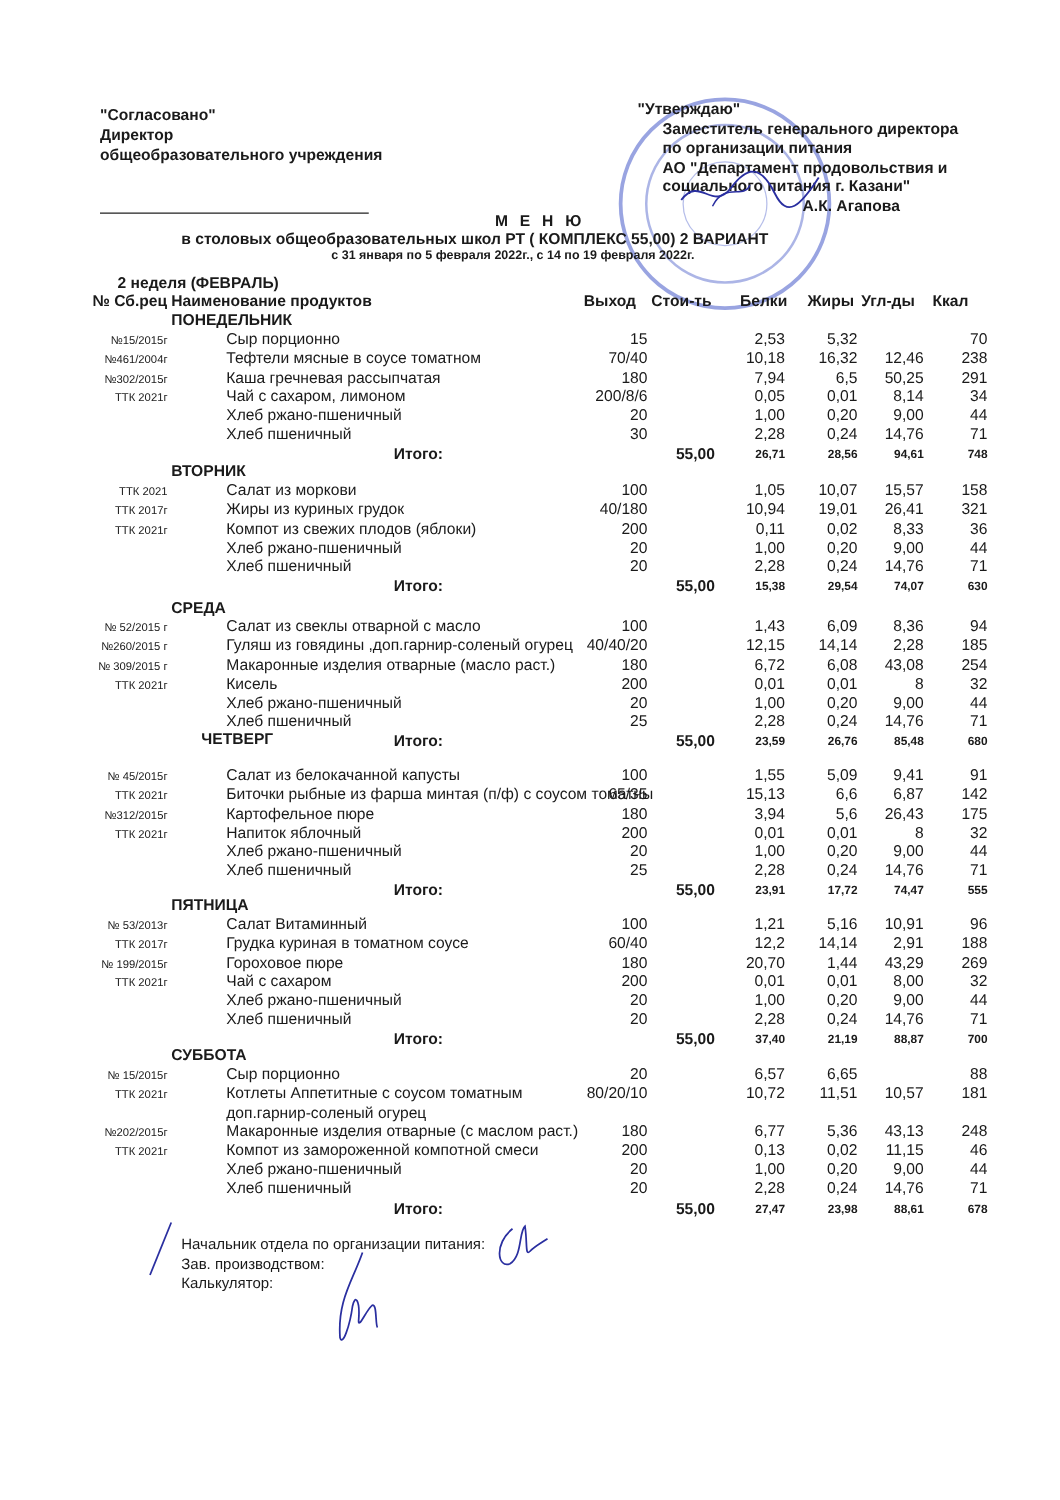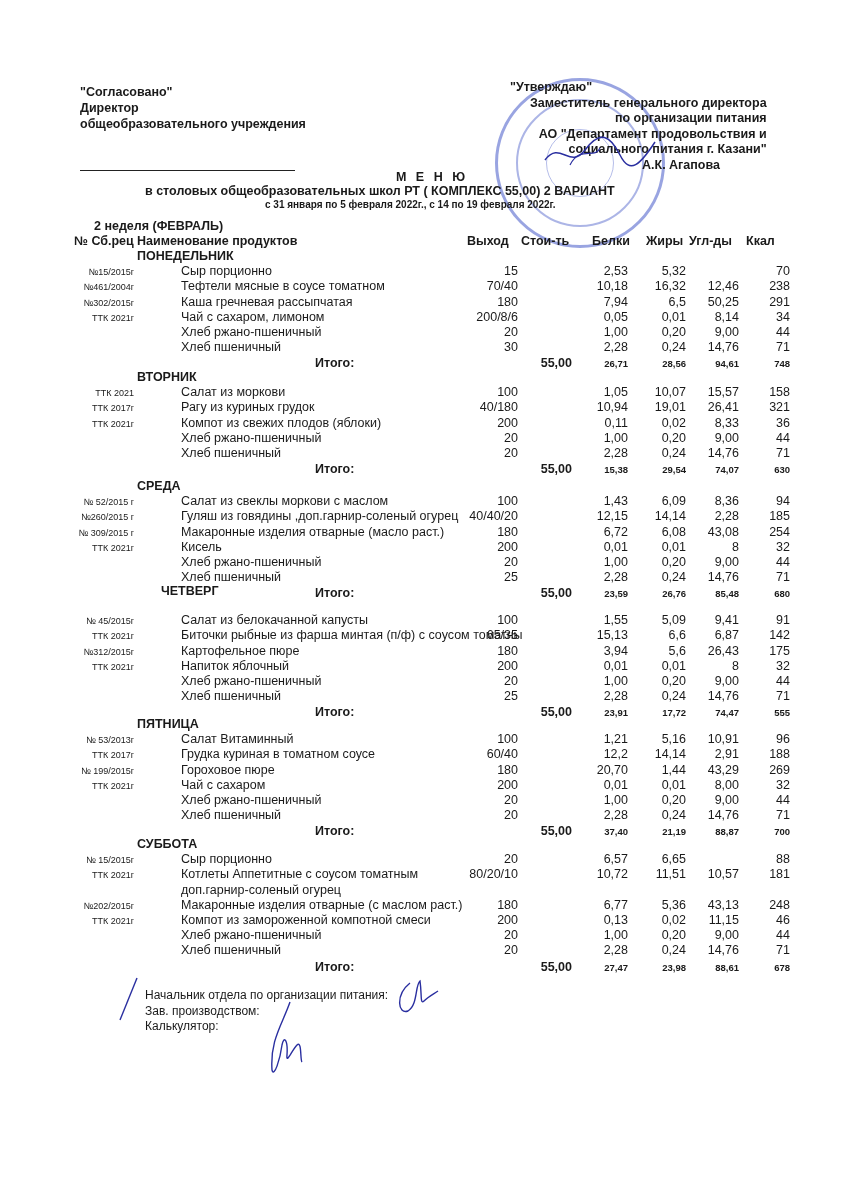--- a/index.html
+++ b/index.html
@@ -3,21 +3,21 @@
 <meta charset="utf-8">
 <style>
   html, body { margin: 0; padding: 0; background: #ffffff; }
   body { width: 848px; height: 1200px; position: relative; overflow: hidden;
          font-family: "Liberation Sans", sans-serif; color: #1a1a1a; }
   .abs { position: absolute; }
   .hdr-left { left: 80px; top: 84px; font-size: 12.5px; font-weight: bold; line-height: 16px; }
   .hdr-left div { white-space: nowrap; }
   .sign-line { left: 80px; top: 170px; width: 215px; border-top: 1px solid #222; }
   .hdr-right { left: 510px; top: 80px; font-size: 12.5px; font-weight: bold; line-height: 15.5px; }
-  .hdr-right .indent { padding-left: 20px; white-space: nowrap; text-align: right; }
+  .hdr-right .indent { padding-left: 20px; white-space: nowrap; }
   .stamp { left: 495px; top: 78px; width: 170px; height: 170px; border-radius: 50%;
            border: 3px solid rgba(70,90,200,0.55); box-sizing: border-box; pointer-events: none; }
   .stamp .ring2 { position: absolute; left: 18px; top: 18px; right: 18px; bottom: 18px;
            border-radius: 50%; border: 2px solid rgba(70,90,200,0.45); }
   .stamp .ring3 { position: absolute; left: 48px; top: 48px; right: 48px; bottom: 48px;
            border-radius: 50%; border: 1.5px solid rgba(70,90,200,0.4); }
   .title { top: 170px; left: 0; width: 848px; text-align: center; font-size: 12.5px; font-weight: bold; }
   .title .menu { letter-spacing: 3px; margin-left: 16px; }
   .sub1 { left: 145px; top: 184px; font-size: 12.5px; font-weight: bold; white-space: nowrap; }
   .sub2 { left: 265px; top: 199px; font-size: 10px; font-weight: bold; white-space: nowrap; }
@@ -158,21 +158,21 @@
       <span class="ref">ТТК 2021</span>
       <span class="name">Салат из моркови</span>
       <span class="out">100</span>
       <span class="prot">1,05</span>
       <span class="fat">10,07</span>
       <span class="carb">15,57</span>
       <span class="kcal">158</span>
     </div>
     <div class="row" style="top: 400.4px;">
       <span class="ref">ТТК 2017г</span>
-      <span class="name">Рагу из куриных грудок</span>
+      <span class="name">Жиры из куриных грудок</span>
       <span class="out">40/180</span>
       <span class="prot">10,94</span>
       <span class="fat">19,01</span>
       <span class="carb">26,41</span>
       <span class="kcal">321</span>
     </div>
     <div class="row" style="top: 415.6px;">
       <span class="ref">ТТК 2021г</span>
       <span class="name">Компот из свежих плодов (яблоки)</span>
       <span class="out">200</span>
@@ -205,21 +205,21 @@
       <span class="prot">15,38</span>
       <span class="fat">29,54</span>
       <span class="carb">74,07</span>
       <span class="kcal">630</span>
     </div>
     <div class="row" style="top: 479px;">
       <span class="day">СРЕДА</span>
     </div>
     <div class="row" style="top: 494.2px;">
       <span class="ref">№ 52/2015 г</span>
-      <span class="name">Салат из свеклы моркови с маслом</span>
+      <span class="name">Салат из свеклы отварной с масло</span>
       <span class="out">100</span>
       <span class="prot">1,43</span>
       <span class="fat">6,09</span>
       <span class="carb">8,36</span>
       <span class="kcal">94</span>
     </div>
     <div class="row" style="top: 509.4px;">
       <span class="ref">№260/2015 г</span>
       <span class="name">Гуляш из говядины ,доп.гарнир-соленый огурец</span>
       <span class="out">40/40/20</span>

